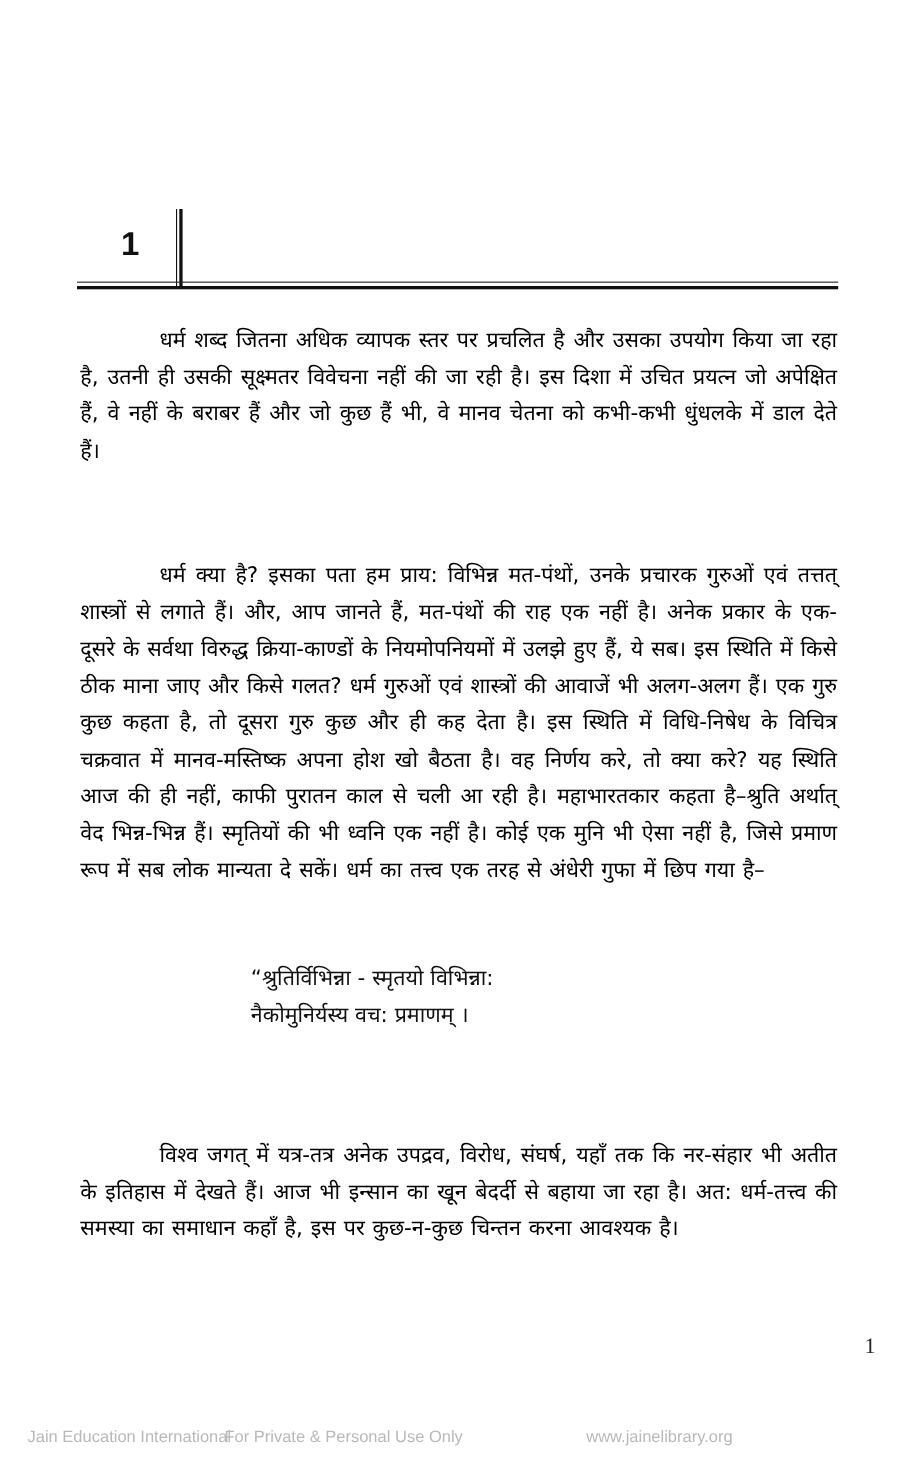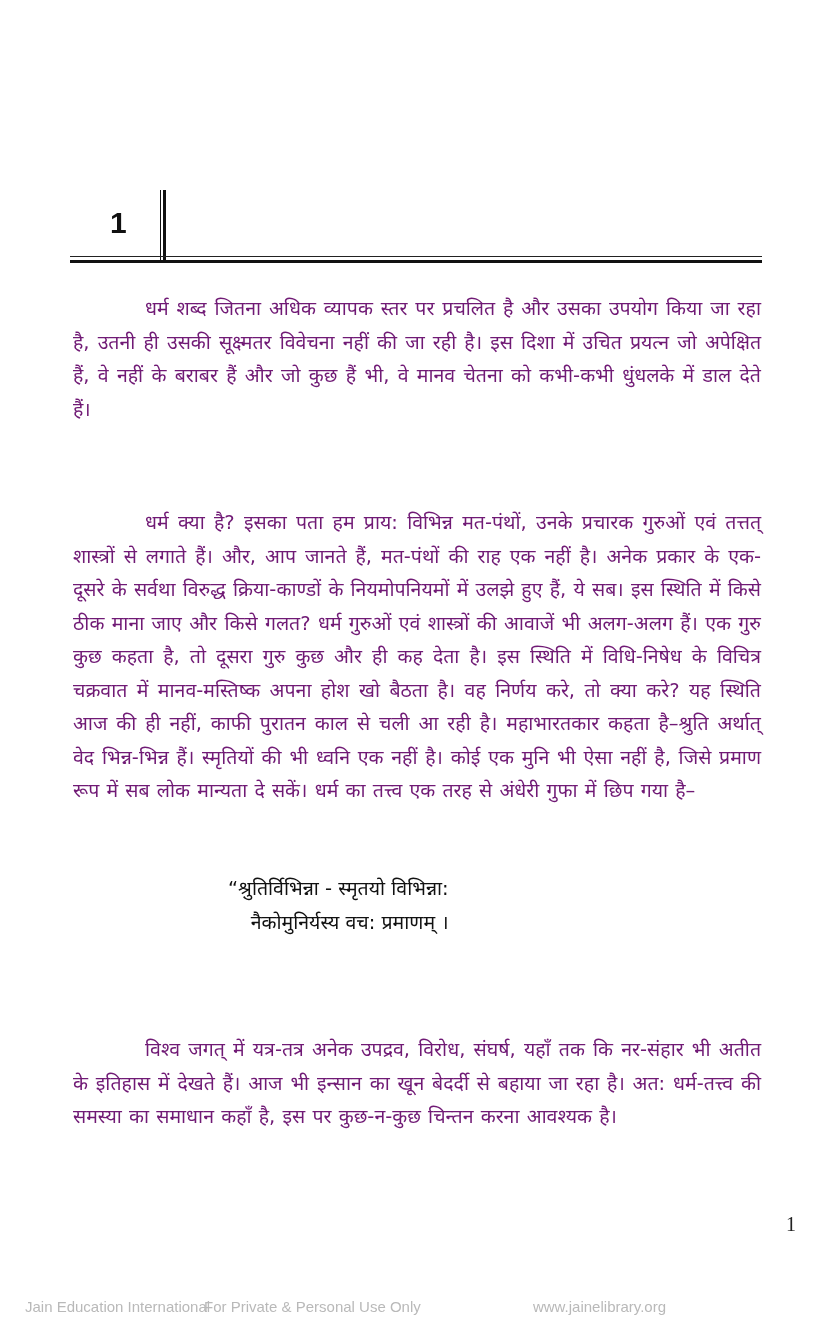--- a/index.html
+++ b/index.html
@@ -77,21 +77,21 @@
       background: #111;
     }
     
     .body-text {
       position: absolute;
       left: 73px;
       width: 688px;
       font-family: "DejaVu Sans", sans-serif;
       font-size: 19.5px;
       line-height: 33.5px;
-      color: #701a75;
+      color: #000000;
       text-align: justify;
       text-align-last: left;
       margin: 0;
       text-indent: 72px;
       word-spacing: 1px;
     }
     #para-1 { top: 292px; }
     #para-2 { top: 462px; margin-top: 44px; }
     #para-3 { top: 1033px; }
     .verse {
@@ -103,21 +103,20 @@
       line-height: 33.5px;
       color: #111;
       margin: 0;
       padding: 0;
       list-style: none;
     }
     .verse li {
       white-space: nowrap;
       margin: 0;
       padding: 0;
-      text-align: right;
     }
     .page-number {
       position: absolute;
       left: 786px;
       top: 1212px;
       font-family: "Liberation Serif", serif;
       font-size: 20px;
       line-height: 24px;
       color: #222;
     }

